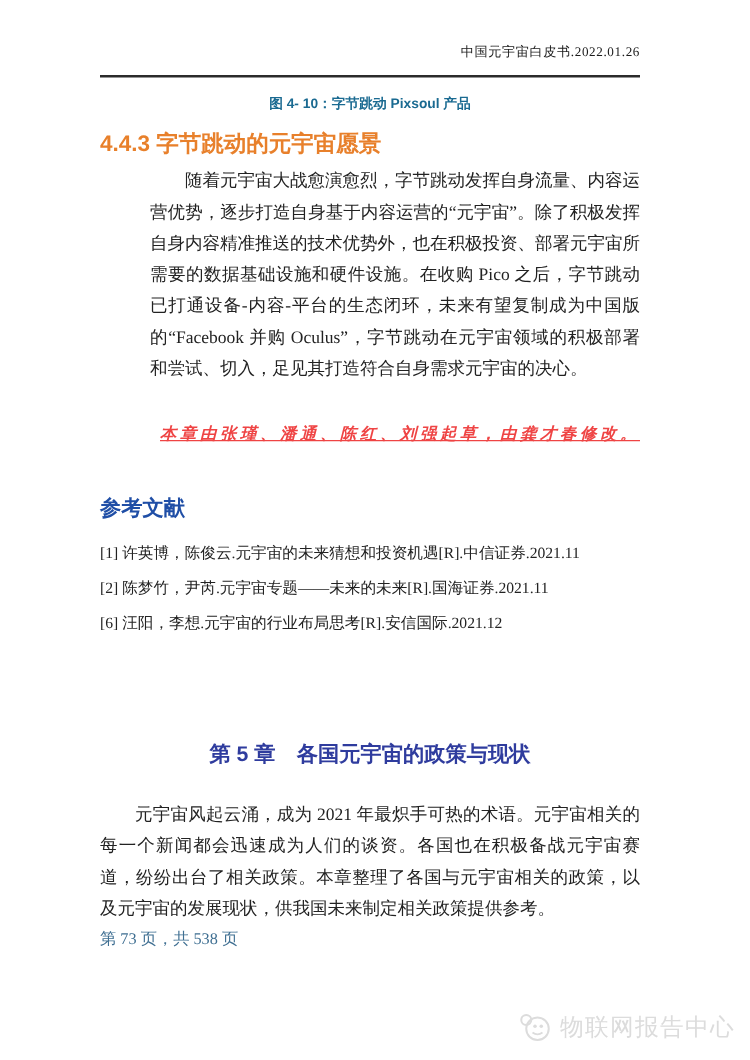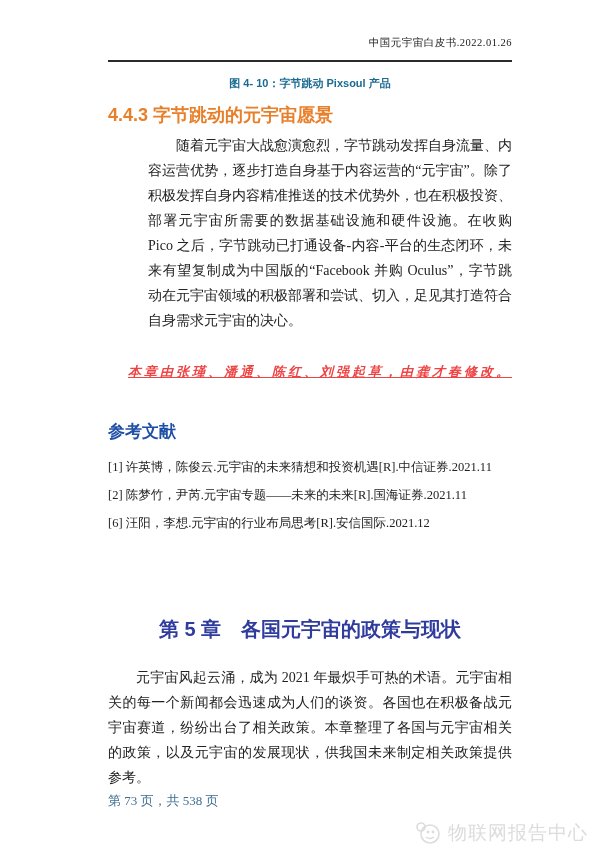--- a/index.html
+++ b/index.html
@@ -9,21 +9,21 @@
     height: 848px;
     background: #ffffff;
     overflow: hidden;
   }
   body {
     position: relative;
     font-family: "Liberation Serif", "DejaVu Serif", serif;
     color: #1f1f1f;
   }
   .page {
-    padding: 36px 88px 0 108px;
+    padding: 36px 88px 0 80px;
   }
   .doc-header {
     text-align: right;
     font-size: 10.5px;
     line-height: 14px;
     letter-spacing: 0.5px;
     color: #1a1a1a;
     padding-bottom: 10px;
     border-bottom: 2px solid var(--rule-color, #2b2b2b);
   }
@@ -78,36 +78,36 @@
     font-size: 12.5px;
     line-height: 28px;
     color: #222222;
     white-space: nowrap;
   }
   .chapter-title {
     margin: 80px 0 0 0;
     text-align: center;
     font-family: "Liberation Sans", "DejaVu Sans", sans-serif;
     font-weight: bold;
-    font-size: 20px;
+    font-size: 17px;
     line-height: 24px;
     color: var(--chapter-blue, #2f3c9e);
   }
   .chapter-para-1 { margin-top: 24px; }
   .page-footer {
     margin-top: 4px;
     text-align: left;
     font-size: 13px;
     line-height: 14px;
     color: var(--footer-blue, #3f6f92);
   }
   .watermark {
     position: absolute;
     right: 12px;
-    bottom: 1px;
+    bottom: 12px;
     display: flex;
     align-items: center;
     gap: 6px;
     color: var(--watermark-gray, #dcdcdc);
     font-family: "Liberation Sans", "DejaVu Sans", sans-serif;
     font-size: 19px;
     letter-spacing: 1px;
     user-select: none;
   }
   .wm-icon { display: block; }

